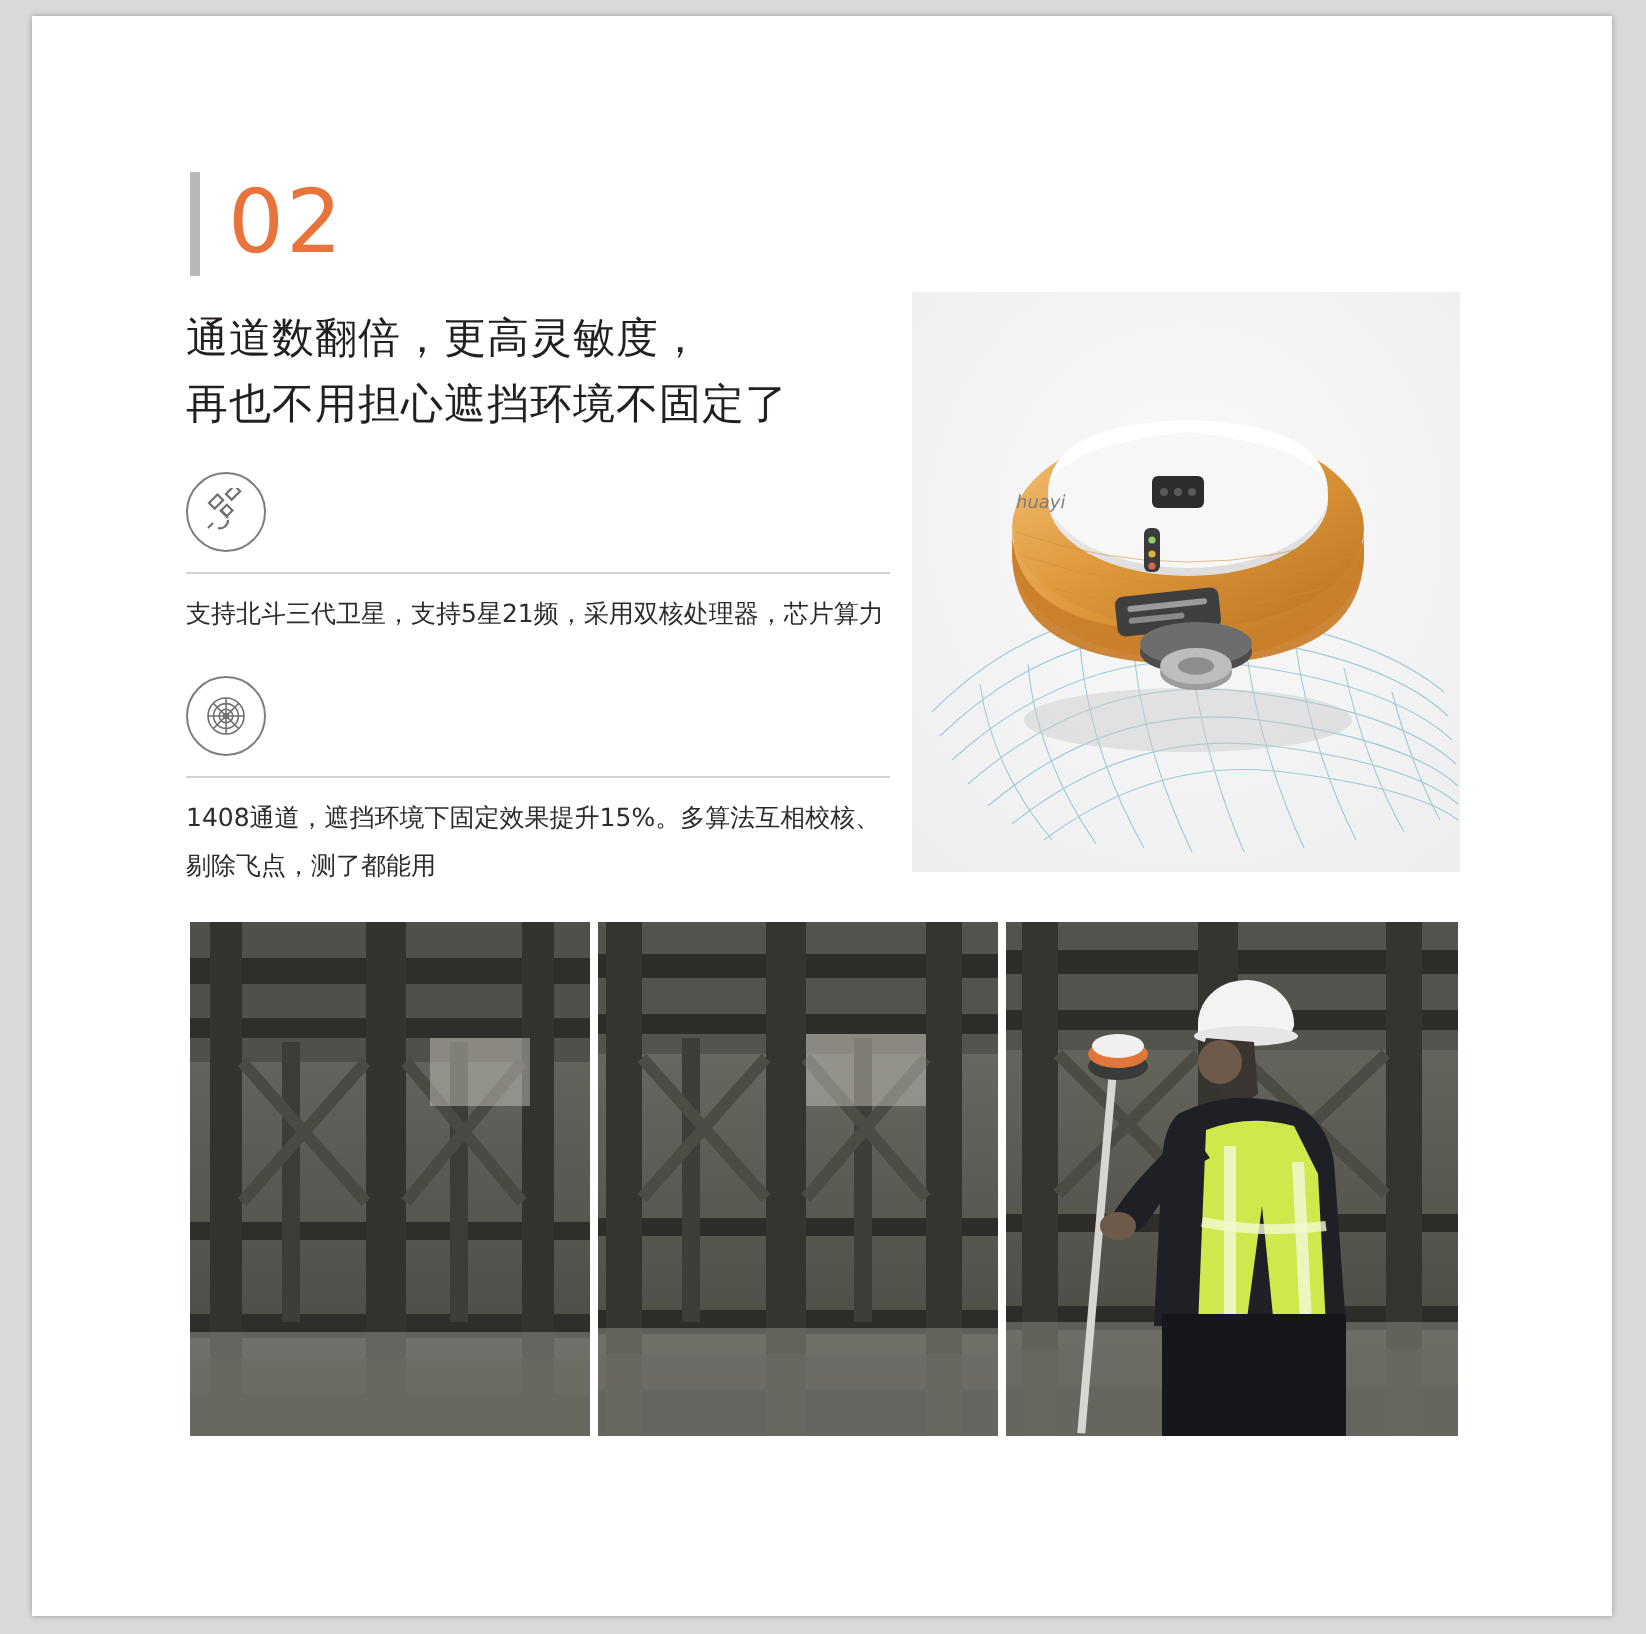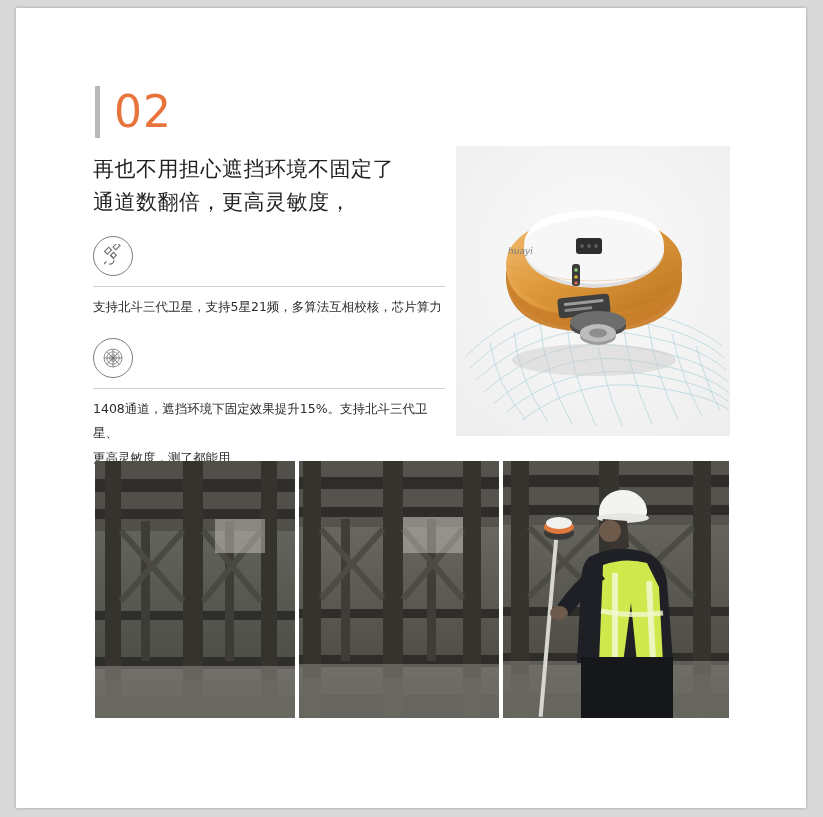--- a/index.html
+++ b/index.html
@@ -129,55 +129,55 @@
 <body>
 
 <div class="page">
 
   <div class="sec-num-wrap">
     <div class="sec-bar"></div>
     <div class="sec-num">02</div>
   </div>
 
   <div class="headline">
+    <div>通道数翻倍，更高灵敏度，</div>
     <div>再也不用担心遮挡环境不固定了</div>
-    <div>通道数翻倍，更高灵敏度，</div>
   </div>
 
   <div class="feature f1">
     <div class="f-icon">
       <svg width="24" height="24" viewBox="0 0 24 24" fill="none" stroke="#6f6f6f" stroke-width="1.1">
         <rect x="3.5" y="7.5" width="6" height="4" transform="rotate(-45 3.5 7.5)"></rect>
         <rect x="12" y="3" width="6" height="4" transform="rotate(-45 12 3)"></rect>
         <path d="M9 11 l4 4"></path>
         <rect x="9.6" y="11.2" width="4" height="4" transform="rotate(-45 9.6 11.2)"></rect>
         <path d="M13 16 a4 4 0 0 1 -5 4"></path>
         <path d="M5.5 17.5 l-2.5 2.5"></path>
       </svg>
     </div>
     <div class="f-divider"></div>
     <div class="f-text">
-      <div>支持北斗三代卫星，支持5星21频，多算法互相校核，芯片算力</div>
+      <div>支持北斗三代卫星，支持5星21频，采用双核处理器，芯片算力</div>
     </div>
   </div>
 
   <div class="feature f2">
     <div class="f-icon">
       <svg width="24" height="24" viewBox="0 0 24 24" fill="none" stroke="#6f6f6f" stroke-width="0.8">
         <circle cx="12" cy="12" r="9"></circle>
         <circle cx="12" cy="12" r="6.2"></circle>
         <circle cx="12" cy="12" r="3.4"></circle>
         <circle cx="12" cy="12" r="1.2" fill="#6f6f6f"></circle>
         <path d="M12 3 v18 M3 12 h18 M5.6 5.6 l12.8 12.8 M18.4 5.6 l-12.8 12.8"></path>
       </svg>
     </div>
     <div class="f-divider"></div>
     <div class="f-text">
-      <div>1408通道，遮挡环境下固定效果提升15%。支持北斗三代卫星、</div>
-      <div>更高灵敏度，测了都能用</div>
+      <div>1408通道，遮挡环境下固定效果提升15%。多算法互相校核、</div>
+      <div>剔除飞点，测了都能用</div>
     </div>
   </div>
 
   <div class="hero">
     <svg width="274" height="290" viewBox="0 0 274 290">
       <defs>
         <linearGradient id="bodyG" x1="0" y1="0" x2="1" y2="1">
           <stop offset="0%" stop-color="#f2c079"></stop>
           <stop offset="45%" stop-color="#e09a3c"></stop>
           <stop offset="100%" stop-color="#b9721f"></stop>

